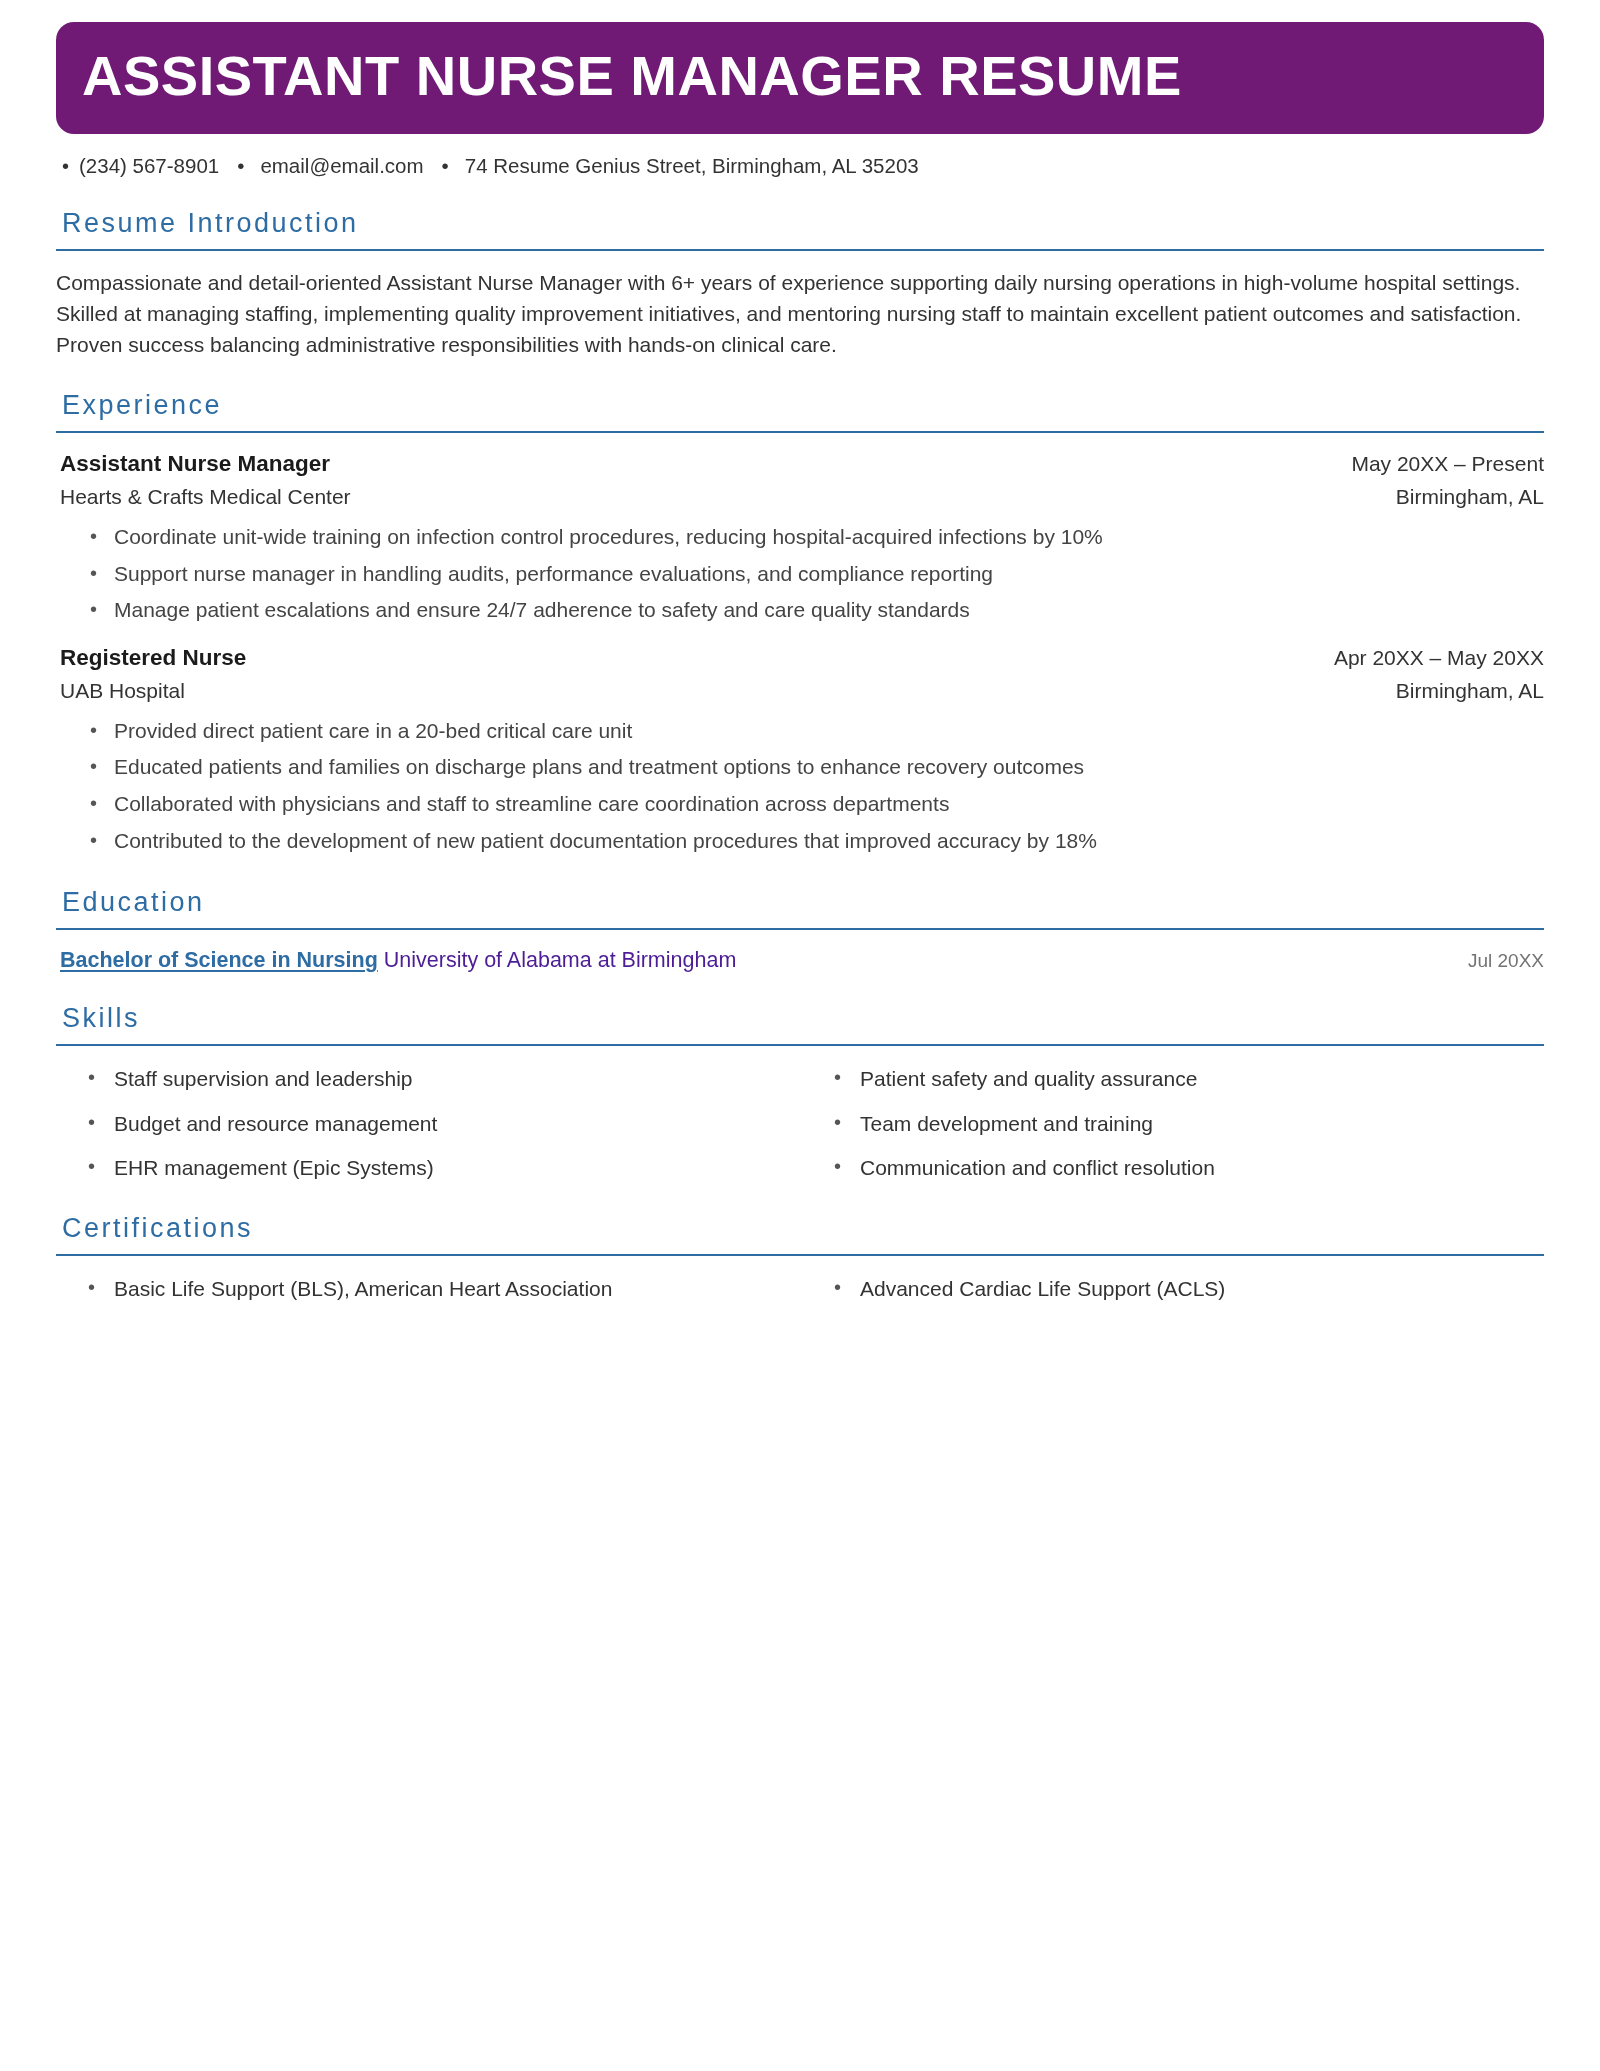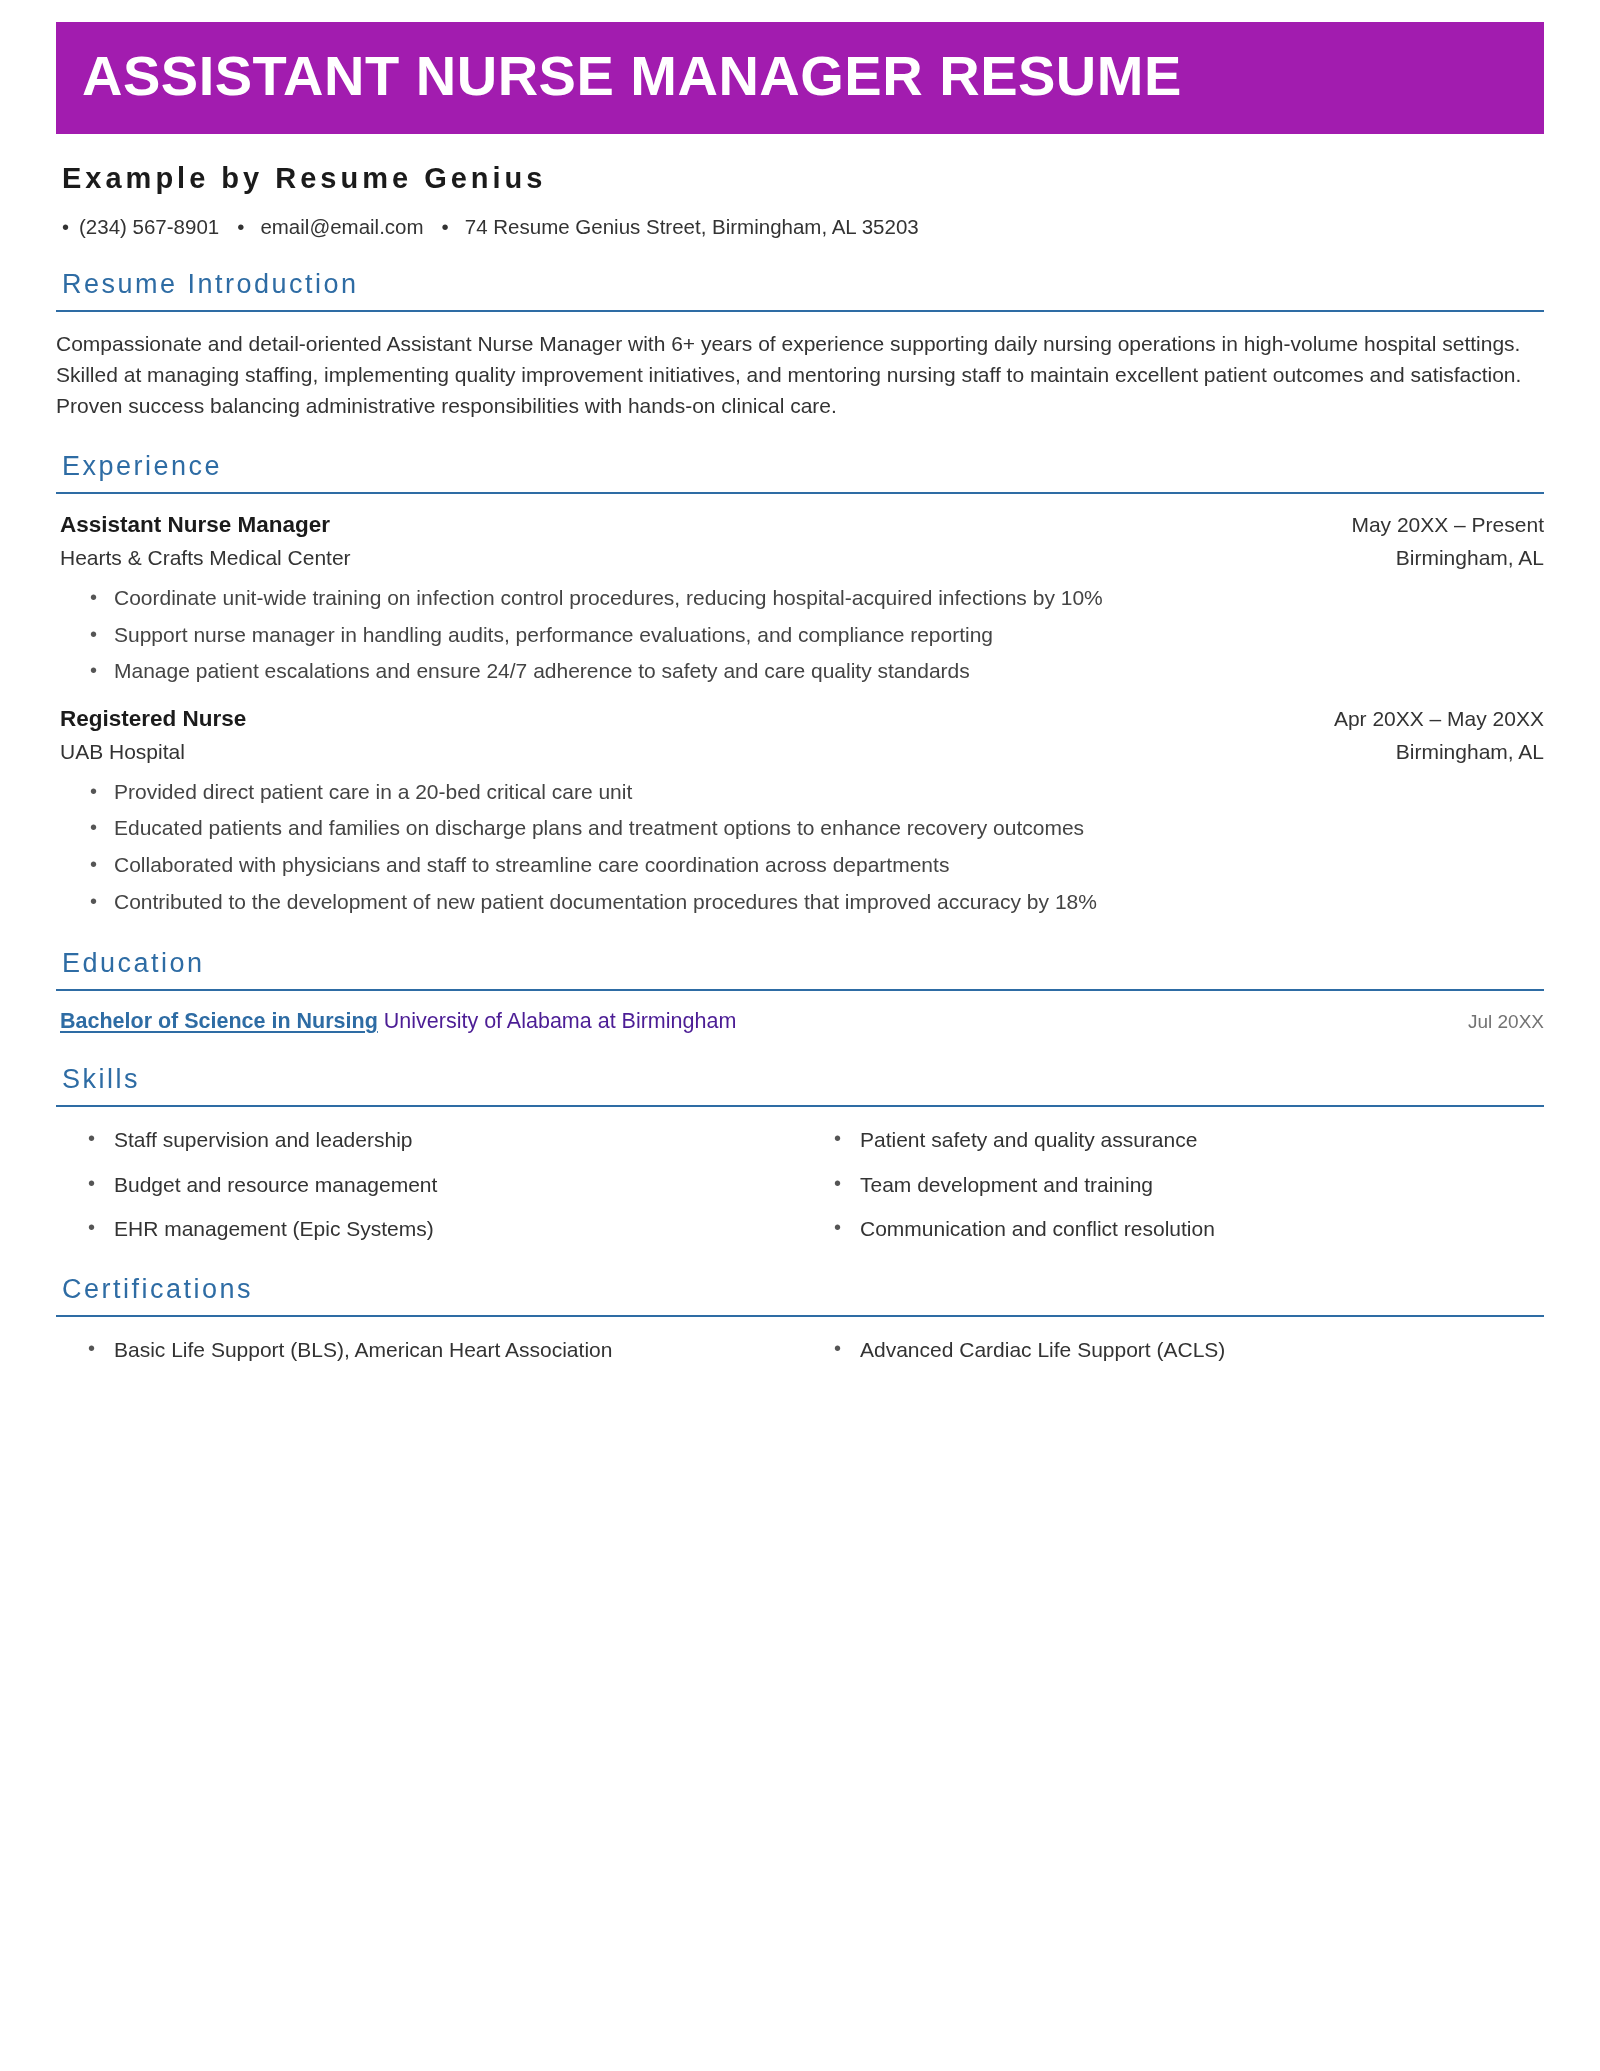--- a/index.html
+++ b/index.html
@@ -16,24 +16,25 @@
   .page {
     width: 1600px;
     min-height: 2071px;
     box-sizing: border-box;
     padding: 22px 56px 40px 56px;
     background: #ffffff;
   }
 
   
   .banner {
-    background: #a21caf;
+    background: #701a75;
     color: #ffffff;
     padding: 26px 26px 30px 26px;
     box-sizing: border-box;
+    border-radius: 18px;
   }
   .banner-title {
     font-size: 56px;
     font-weight: bold;
     letter-spacing: 0.5px;
     line-height: 1.0;
     margin: 0;
   }
 
   .subtitle {
@@ -184,21 +185,20 @@
 </style>
 </head>
 <body>
 
 <div class="page">
 
   <div class="banner">
     <h1 class="banner-title">ASSISTANT NURSE MANAGER RESUME</h1>
   </div>
 
-  <div class="subtitle">Example by Resume Genius</div>
 
   <div class="contact-line">
     <span class="dot">•</span>
     <span class="contact-item">(234) 567-8901</span>
     <span class="contact-sep">•</span>
     <span class="contact-item">email@email.com</span>
     <span class="contact-sep">•</span>
     <span class="contact-item">74 Resume Genius Street, Birmingham, AL 35203</span>
   </div>
 

